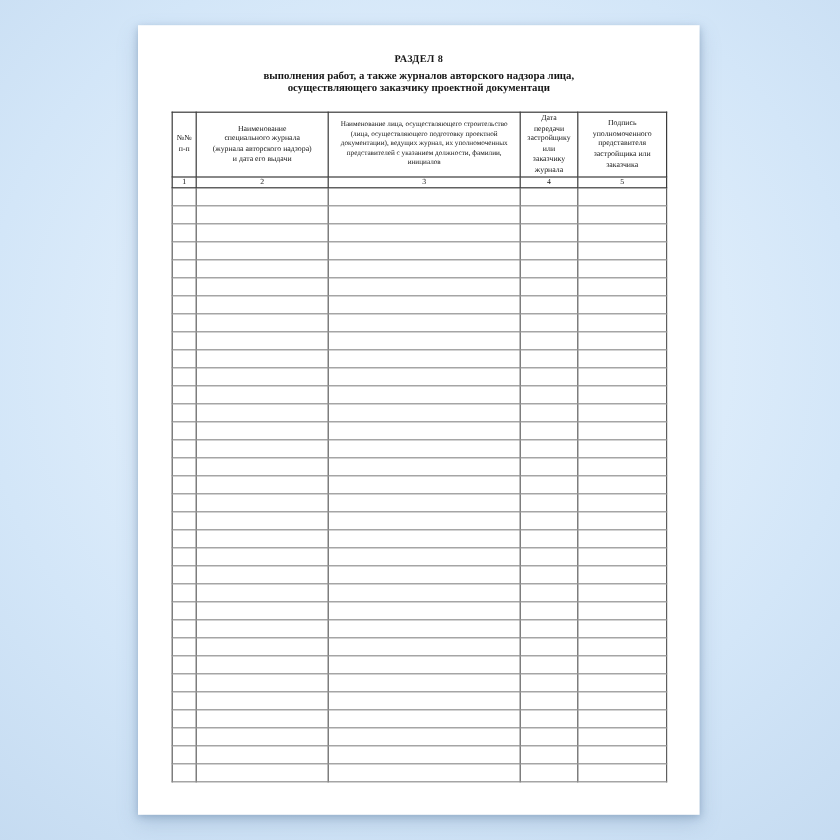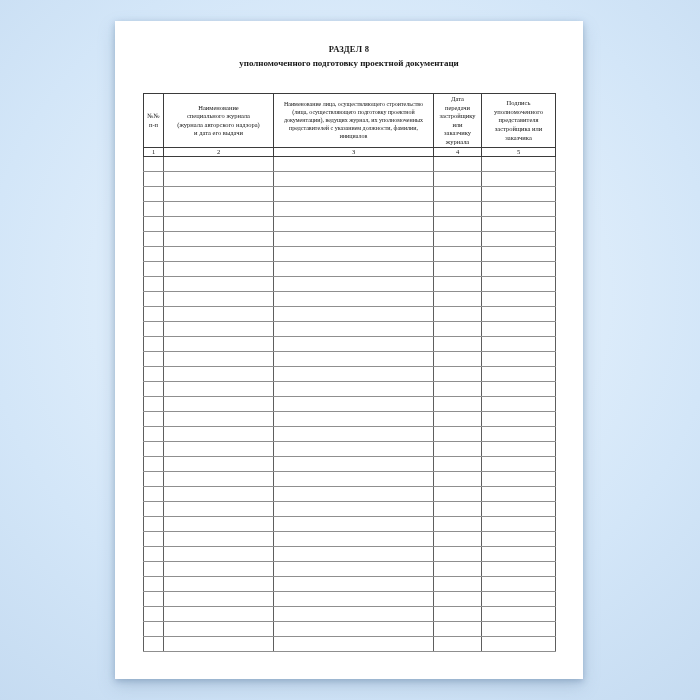--- a/index.html
+++ b/index.html
@@ -90,21 +90,22 @@
   }
 </style>
 </head>
 <body>
 
 <div class="bg">
   <div class="paper">
 
     <div class="title-block">
       <div class="section-title">РАЗДЕЛ 8</div>
-      <div class="subtitle-line">уполномоченного подготовку проектной документаци</div>
+      <div class="subtitle-line">выполнения работ, а также журналов авторского надзора лица,</div>
+      <div class="subtitle-line">осуществляющего заказчику проектной документаци</div>
     </div>
 
     <table class="journals">
       <colgroup>
         <col style="width:20px">
         <col style="width:110px">
         <col style="width:160px">
         <col style="width:48px">
         <col style="width:74px">
       </colgroup>

